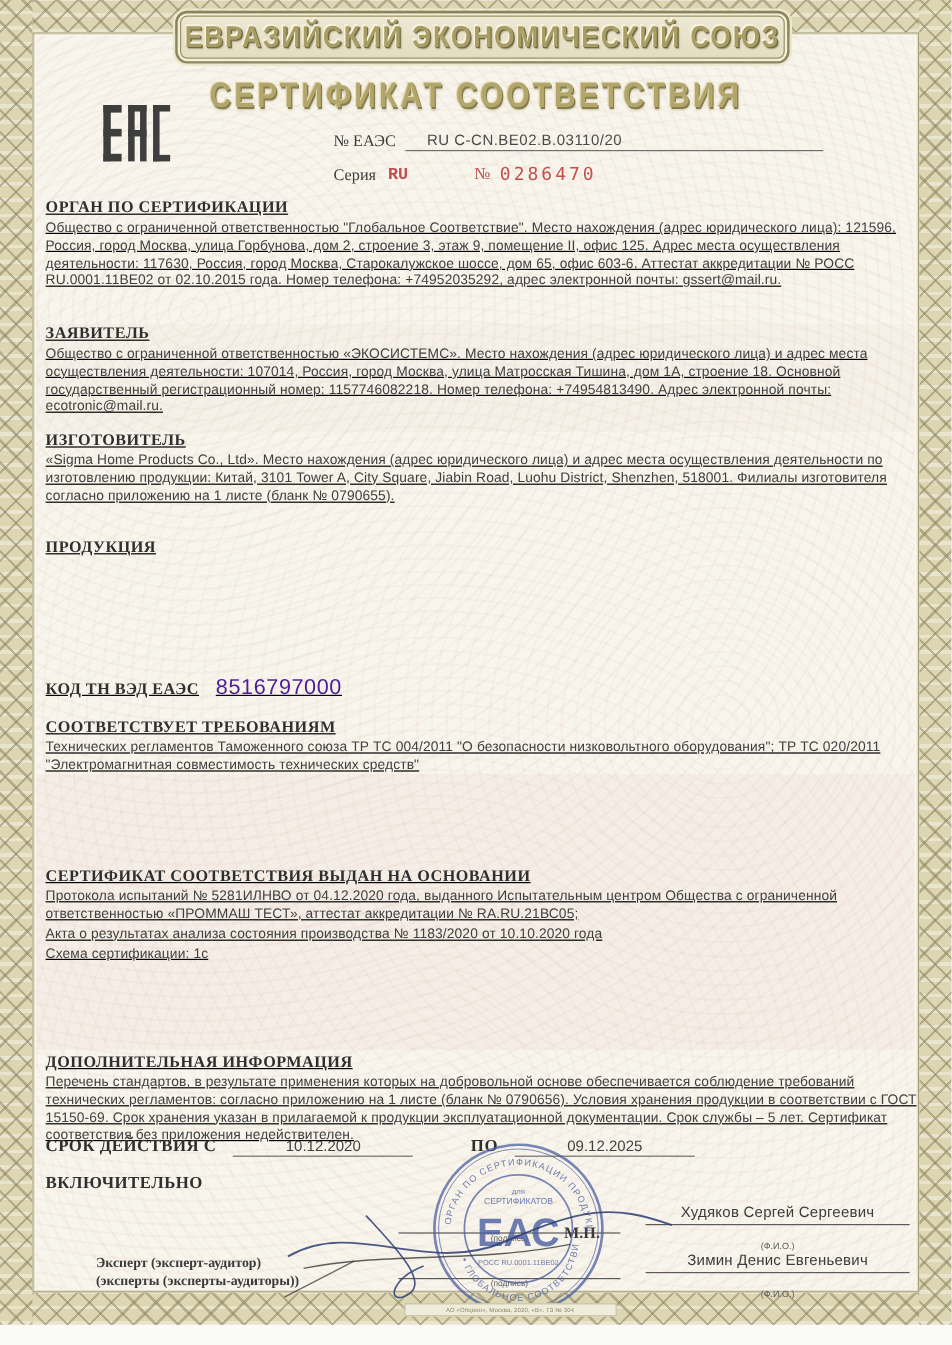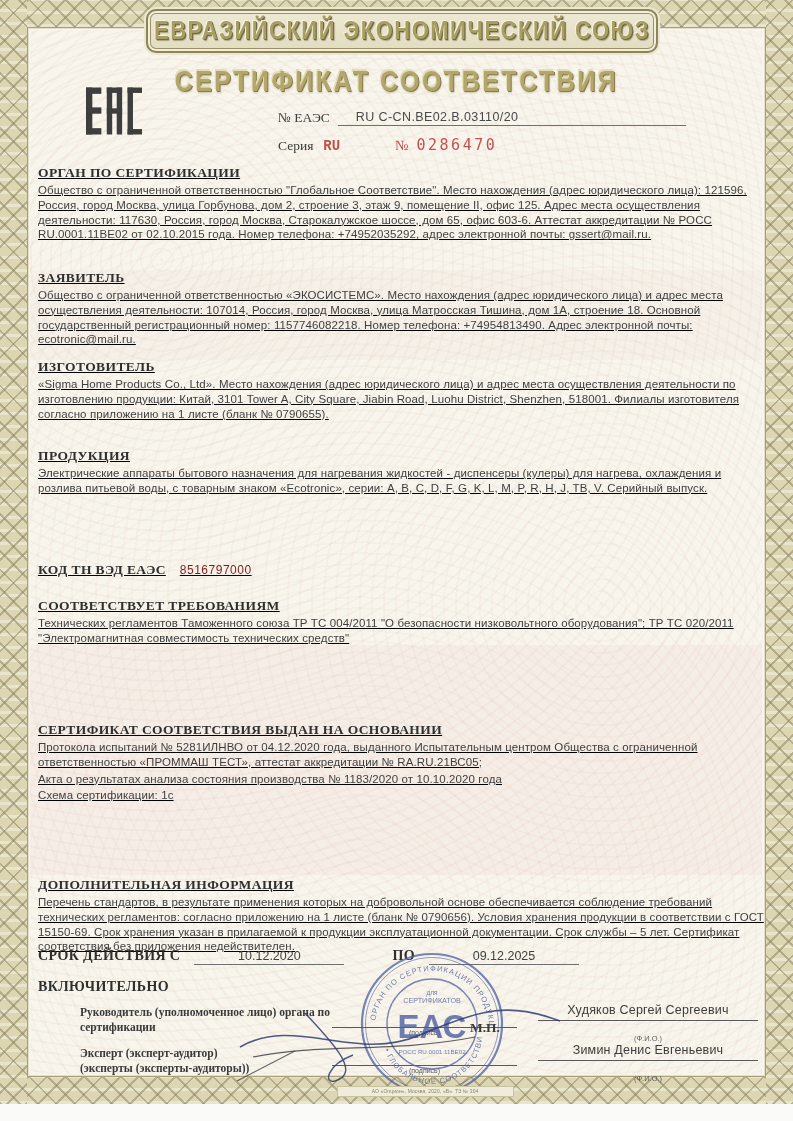--- a/index.html
+++ b/index.html
@@ -77,21 +77,21 @@
     letter-spacing:2.5px;margin-left:8px;
   }
 
   
   .section{position:absolute;left:38px;width:730px;text-decoration:underline;}
   .heading{
     font-family:"Liberation Serif",serif;font-weight:bold;font-size:13.5px;
     color:#2f2f2f;letter-spacing:.4px;line-height:16px;
   }
   .body-text{font-size:11.5px;color:#3f3f3f;line-height:14.8px;margin-top:2px;letter-spacing:.1px;}
-  .inline-code{font-size:12px;color:#7f1d1d;margin-left:14px;letter-spacing:.5px;}
+  .inline-code{font-size:18px;color:#4c1d95;margin-left:14px;letter-spacing:.5px;}
   .head-row{display:flex;align-items:baseline;}
 
   
   .validity{position:absolute;left:38px;top:948px;width:700px;display:flex;align-items:baseline;}
   .validity .heading{font-size:14px;}
   .date-slot{border-bottom:1px solid #6f6f6f;width:150px;text-align:center;font-size:12.5px;color:#3f3f3f;padding-bottom:1px;margin-left:14px;}
   .po-label{margin-left:48px;}
   .inclusive{position:absolute;left:38px;top:977px;}
   .inclusive .heading{font-size:14px;}
 
@@ -181,21 +181,20 @@
     <div class="body-text">Общество с ограниченной ответственностью «ЭКОСИСТЕМС». Место нахождения (адрес юридического лица) и адрес места осуществления деятельности: 107014, Россия, город Москва, улица Матросская Тишина, дом 1А, строение 18. Основной государственный регистрационный номер: 1157746082218. Номер телефона: +74954813490. Адрес электронной почты: ecotronic@mail.ru.</div>
   </div>
 
   <div class="section" style="top:359px">
     <div class="heading">ИЗГОТОВИТЕЛЬ</div>
     <div class="body-text">«Sigma Home Products Co., Ltd». Место нахождения (адрес юридического лица) и адрес места осуществления деятельности по изготовлению продукции: Китай, 3101 Tower A, City Square, Jiabin Road, Luohu District, Shenzhen, 518001. Филиалы изготовителя согласно приложению на 1 листе (бланк № 0790655).</div>
   </div>
 
   <div class="section" style="top:448px">
     <div class="heading">ПРОДУКЦИЯ</div>
-    <div class="body-text">Электрические аппараты бытового назначения для нагревания жидкостей - диспенсеры (кулеры) для нагрева, охлаждения и розлива питьевой воды, с товарным знаком «Ecotronic», серии: A, B, C, D, F, G, K, L, M, P, R, H, J, TB, V. Серийный выпуск.</div>
   </div>
 
   <div class="section" style="top:562px">
     <div class="head-row">
       <span class="heading">КОД ТН ВЭД ЕАЭС</span>
       <span class="inline-code">8516797000</span>
     </div>
   </div>
 
   <div class="section" style="top:598px">
@@ -218,21 +217,20 @@
   <div class="validity">
     <span class="heading">СРОК ДЕЙСТВИЯ С</span>
     <span class="date-slot">10.12.2020</span>
     <span class="heading po-label">ПО</span>
     <span class="date-slot">09.12.2025</span>
   </div>
   <div class="inclusive">
     <span class="heading">ВКЛЮЧИТЕЛЬНО</span>
   </div>
 
-  <div class="role role1">Руководитель (уполномоченное лицо) органа по сертификации</div>
   <div class="role role2">
     <div>Эксперт (эксперт-аудитор)</div>
     <div>(эксперты (эксперты-аудиторы))</div>
   </div>
 
   <div class="sig-line sig-line1"></div>
   <div class="sig-caption sig-cap1">(подпись)</div>
   <div class="sig-line sig-line2"></div>
   <div class="sig-caption sig-cap2">(подпись)</div>
 

